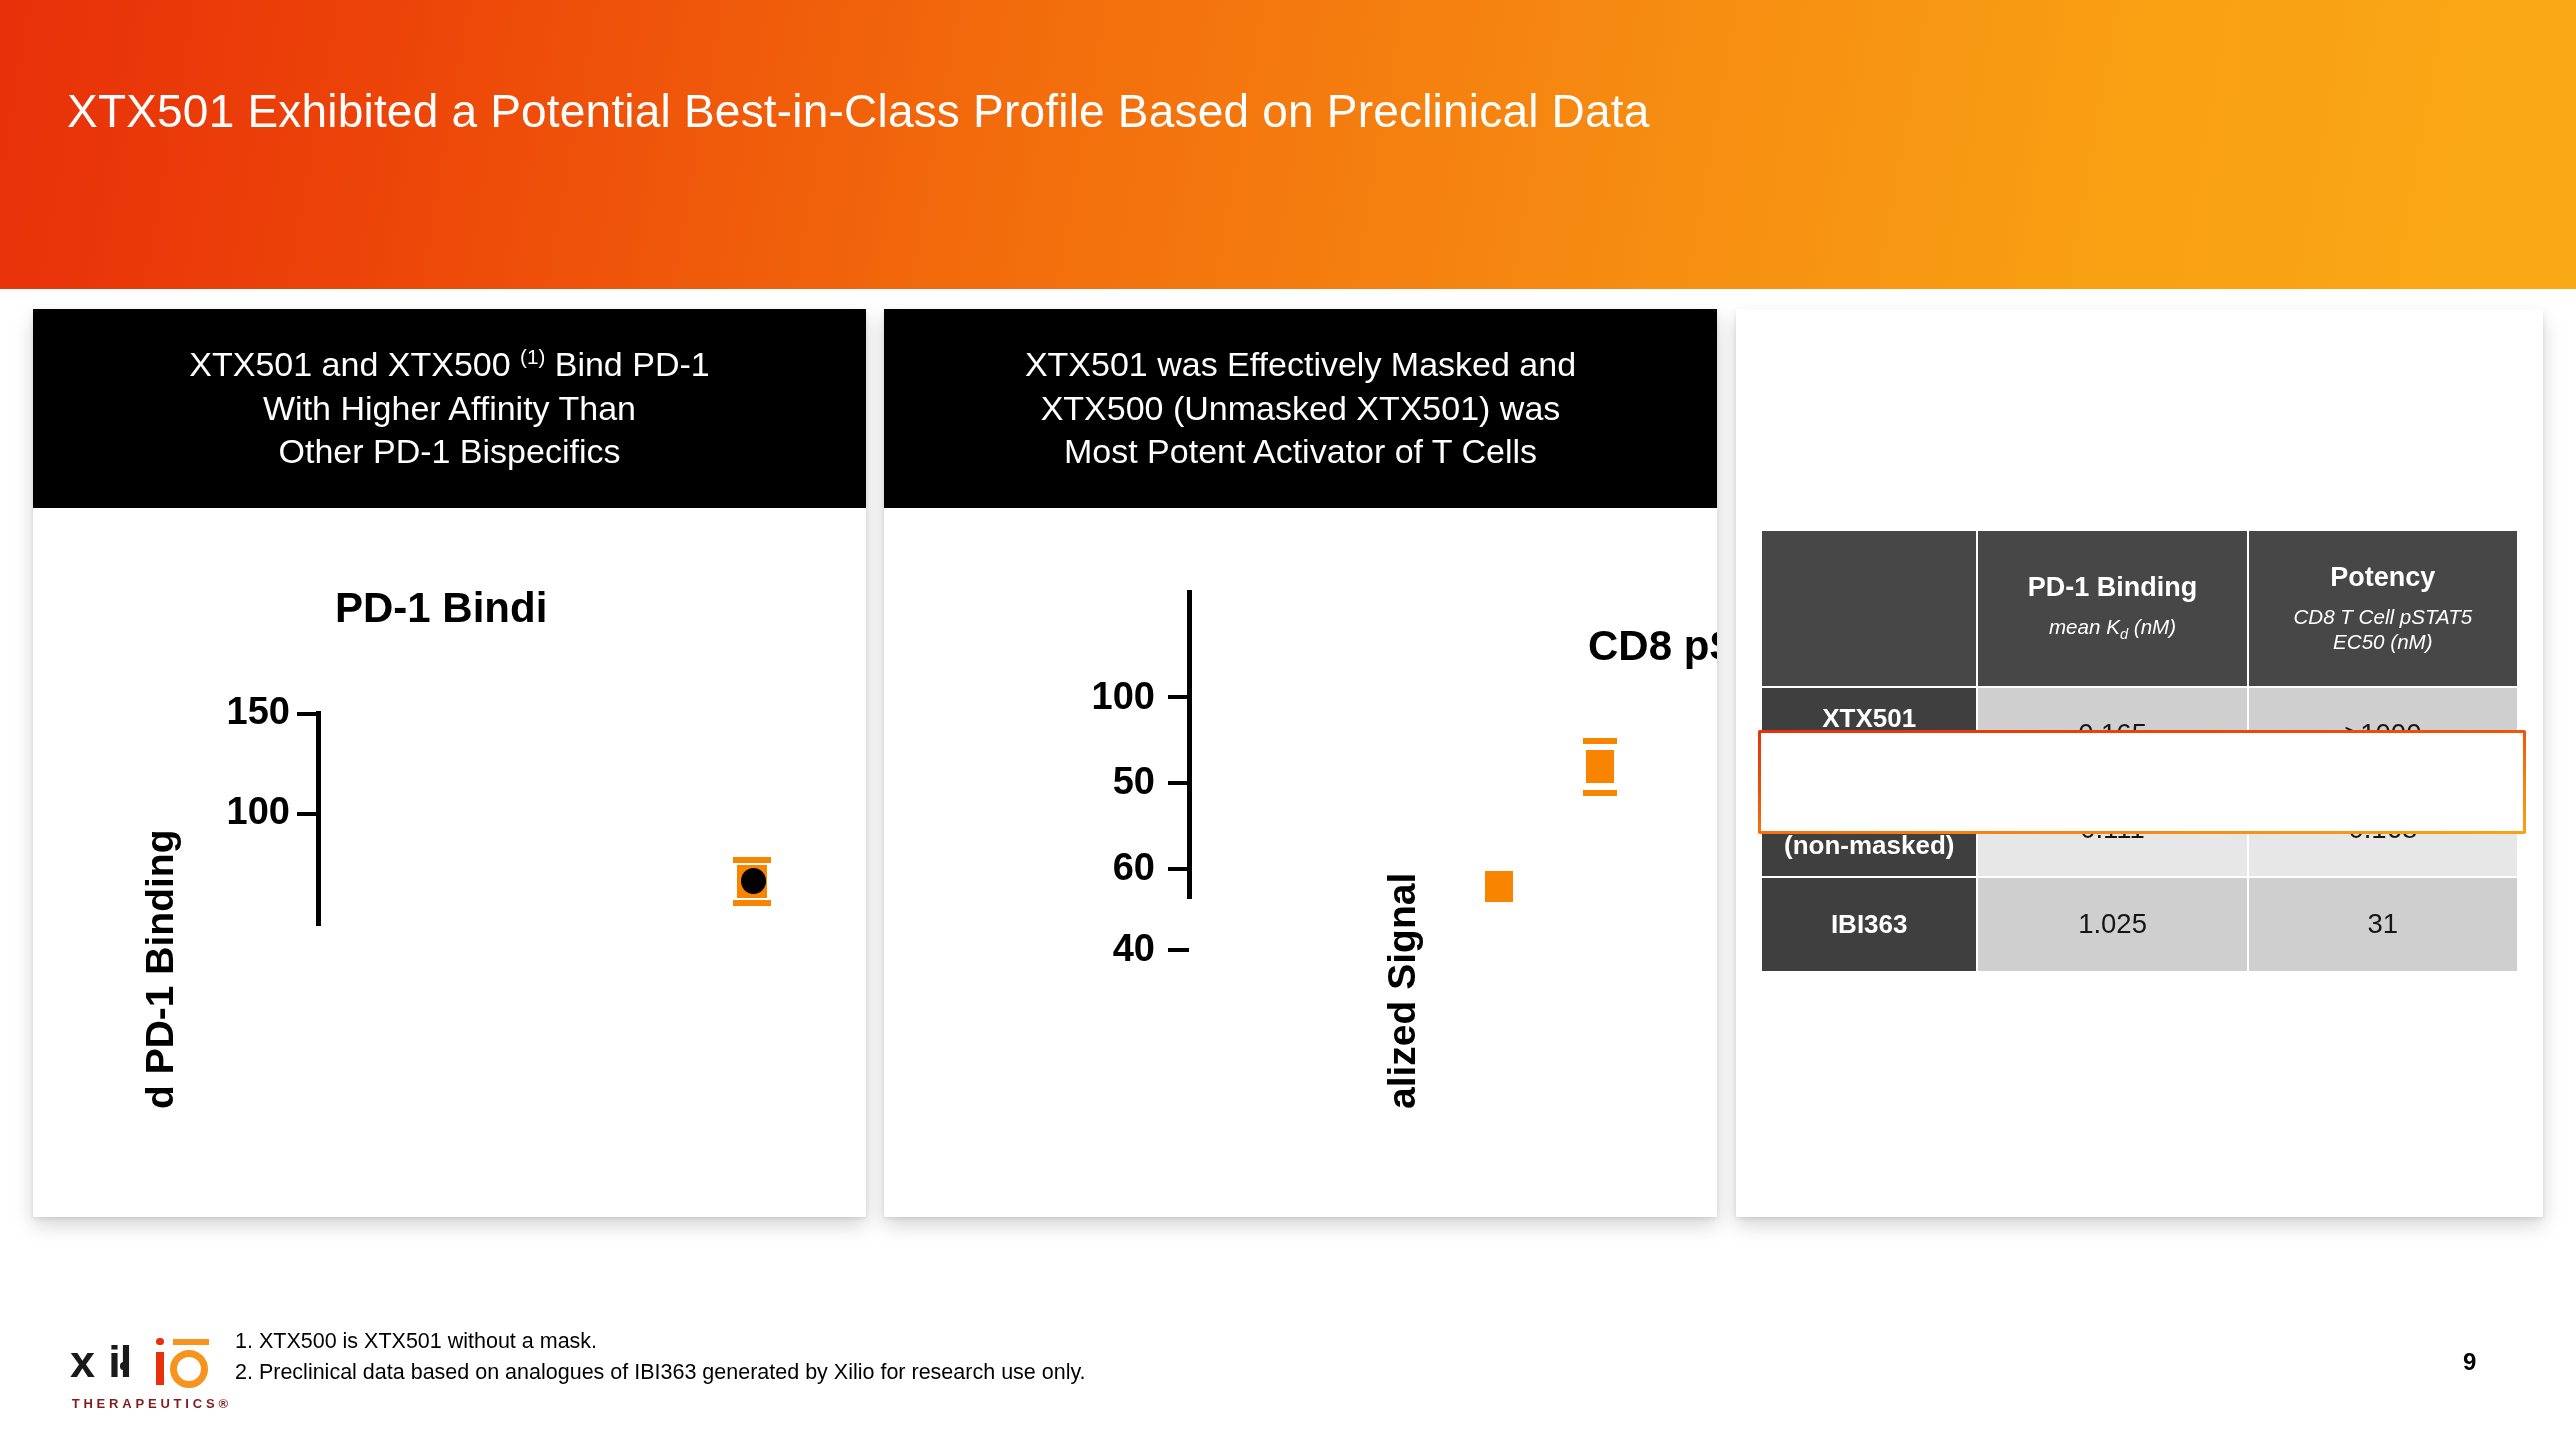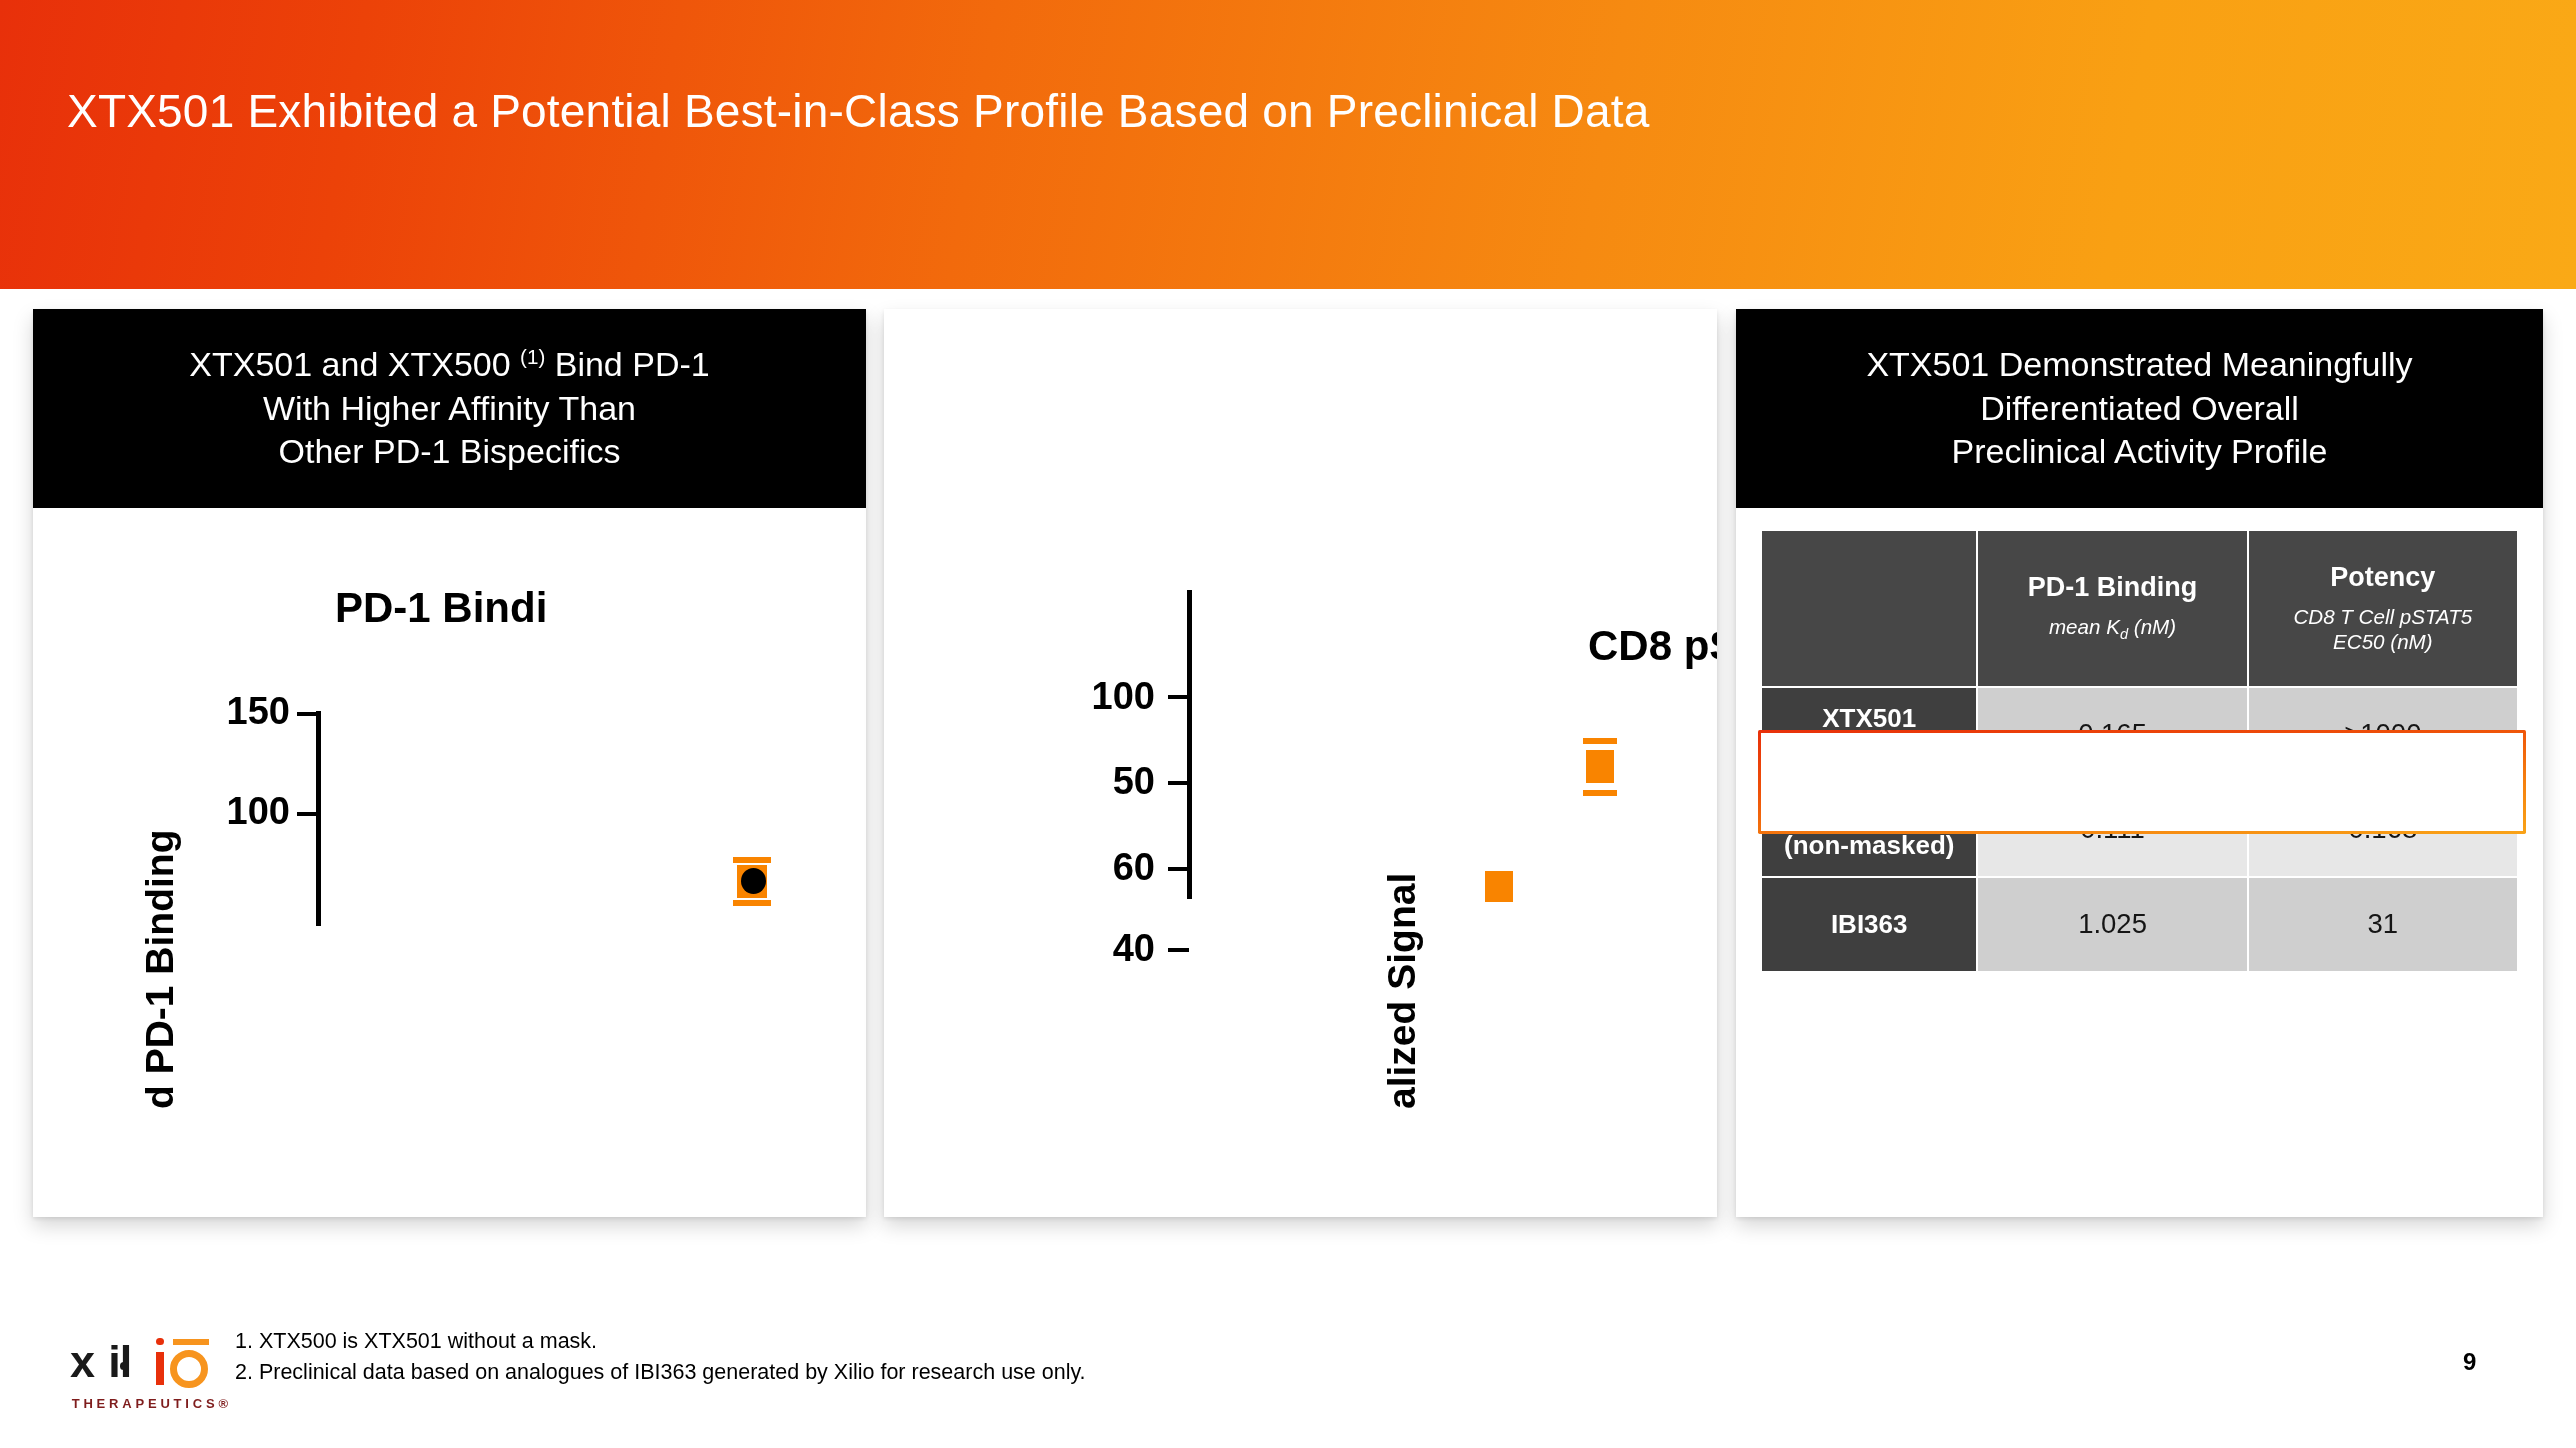--- a/index.html
+++ b/index.html
@@ -128,20 +128,27 @@
 
         <div class="err-cap" style="left:700px;top:349px;width:38px;"></div>
         <div class="marker-sq" style="left:704px;top:357px;width:30px;height:33px;"></div>
         <div class="marker-dot" style="left:708px;top:360px;width:25px;height:26px;"></div>
         <div class="err-cap" style="left:700px;top:392px;width:38px;"></div>
       </div>
     </div>
   </div>
 
   <div class="card" id="card-2">
+    <div class="card-head">
+      <div class="card-head-text">
+        <span>XTX501 was Effectively Masked and</span><br>
+        <span>XTX500 (Unmasked XTX501) was</span><br>
+        <span>Most Potent Activator of T Cells</span>
+      </div>
+    </div>
     <div class="card-body">
       <div class="chart" id="chart2">
         <div class="chart-title">CD8 pSTA</div>
         <div class="y-axis-label">alized Signal</div>
         <div class="axis-line"></div>
 
         <div class="tick tk" style="top:187px;"></div>
         <div class="tick tk" style="top:273px;"></div>
         <div class="tick tk" style="top:359px;"></div>
         <div class="tick tk" style="top:440px;"></div>
@@ -154,27 +161,20 @@
         <div class="marker-sq" style="left:601px;top:363px;width:27.5px;height:31px;"></div>
 
         <div class="err-cap" style="left:699px;top:230px;width:34px;"></div>
         <div class="marker-sq" style="left:702px;top:242px;width:27.5px;height:33px;"></div>
         <div class="err-cap" style="left:699px;top:282px;width:34px;"></div>
       </div>
     </div>
   </div>
 
   <div class="card" id="card-3">
-    <div class="card-head">
-      <div class="card-head-text">
-        <span>XTX501 Demonstrated Meaningfully</span><br>
-        <span>Differentiated Overall</span><br>
-        <span>Preclinical Activity Profile</span>
-      </div>
-    </div>
     <div class="card-body">
       <table class="tbl">
         <tbody>
             <tr class="hdr-row">
           <th class="th-blank"></th>
           <th class="th-col">
             <div class="th-main">PD-1 Binding</div>
             <div class="th-sub"><span>mean K</span><sub>d</sub><span> (nM)</span></div>
           </th>
           <th class="th-col">

